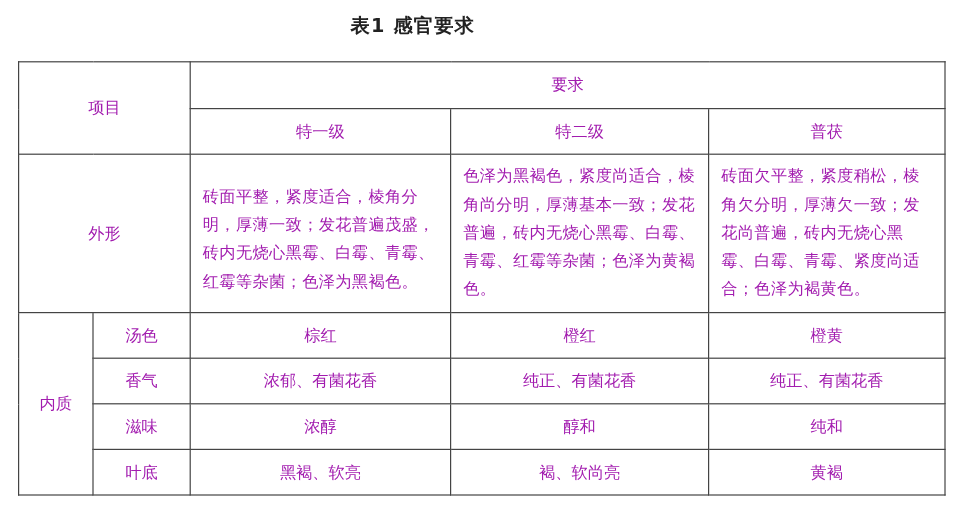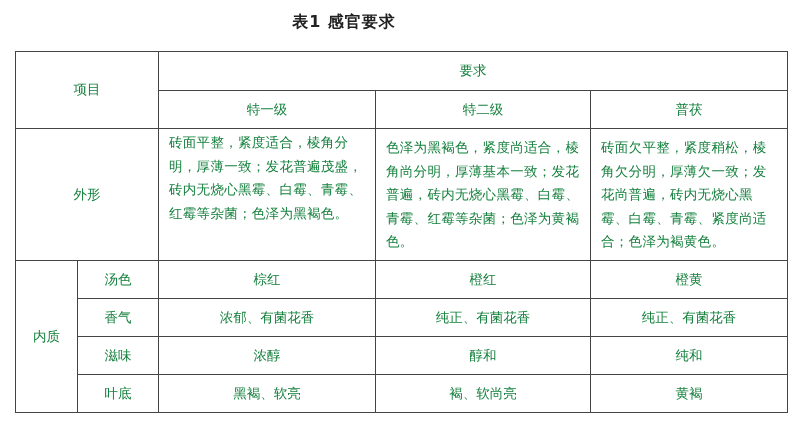--- a/index.html
+++ b/index.html
@@ -1,19 +1,19 @@
 <!DOCTYPE html>
 <html><head>
 <meta charset="utf-8">
 <style>
   html,body{margin:0;padding:0;background:#fff;}
   body{width:798px;height:429px;position:relative;overflow:hidden;font-family:"DejaVu Serif","Liberation Serif",serif;color:#333;}
   .title{position:absolute;top:12px;left:0;width:688px;text-align:center;font-family:"DejaVu Sans","Liberation Sans",sans-serif;font-weight:bold;font-size:16px;color:#222;letter-spacing:1px;}
   table{position:absolute;left:15px;top:51px;width:772px;border-collapse:collapse;table-layout:fixed;}
-  td{border:1.3px solid #444;text-align:center;vertical-align:middle;font-size:13.5px;padding:0;color:#15803d;}
+  td{border:1.3px solid #444;text-align:center;vertical-align:middle;font-size:13.5px;padding:0;color:#a21caf;}
   td.para{text-align:left;vertical-align:top;line-height:23.5px;padding:7px 8px 4px 10px;font-size:13.5px;letter-spacing:0.3px;}
   .r-hdr1{height:39px;} .r-hdr2{height:38px;} .r-shape{height:132px;} .r-q{height:38px;}
 </style>
 </head>
 <body>
 
 <div class="title">表1   感官要求</div>
 
 <table>
   <colgroup>
@@ -28,21 +28,21 @@
     <td colspan="2" rowspan="2">项目</td>
     <td colspan="3">要求</td>
   </tr>
   <tr class="r-hdr2">
     <td>特一级</td>
     <td>特二级</td>
     <td>普茯</td>
   </tr>
   <tr class="r-shape">
     <td colspan="2">外形</td>
-    <td class="para" style="padding-top:2px">砖面平整，紧度适合，棱角分明，厚薄一致；发花普遍茂盛，砖内无烧心黑霉、白霉、青霉、红霉等杂菌；色泽为黑褐色。</td>
+    <td class="para" style="padding-top:24px">砖面平整，紧度适合，棱角分明，厚薄一致；发花普遍茂盛，砖内无烧心黑霉、白霉、青霉、红霉等杂菌；色泽为黑褐色。</td>
     <td class="para">色泽为黑褐色，紧度尚适合，棱角尚分明，厚薄基本一致；发花普遍，砖内无烧心黑霉、白霉、青霉、红霉等杂菌；色泽为黄褐色。</td>
     <td class="para">砖面欠平整，紧度稍松，棱角欠分明，厚薄欠一致；发花尚普遍，砖内无烧心黑霉、白霉、青霉、紧度尚适合；色泽为褐黄色。</td>
   </tr>
   <tr class="r-q">
     <td rowspan="4">内质</td>
     <td>汤色</td>
     <td>棕红</td>
     <td>橙红</td>
     <td>橙黄</td>
   </tr>

